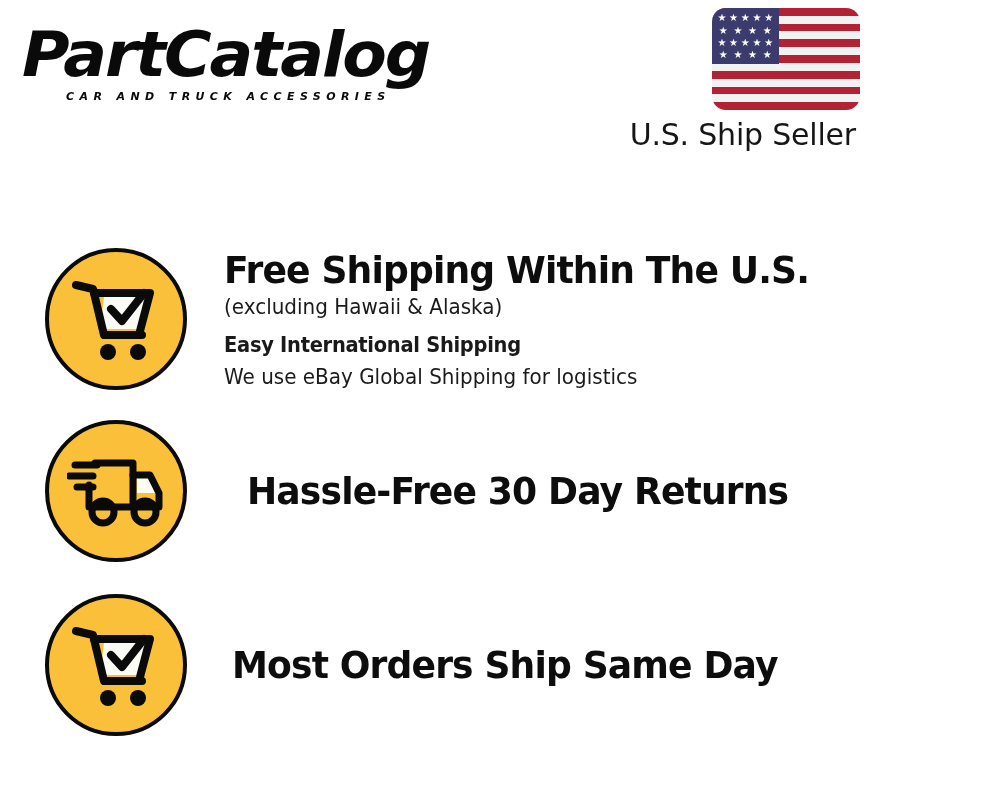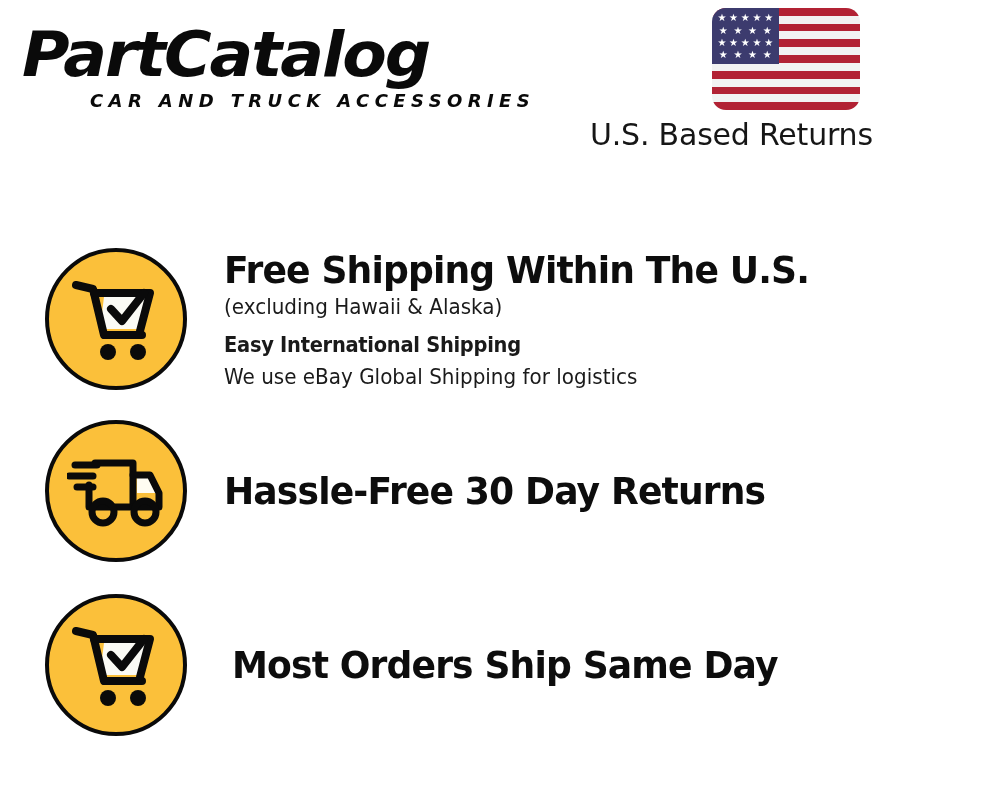--- a/index.html
+++ b/index.html
@@ -41,26 +41,26 @@
     letter-spacing: -2.0px;
     color: #0a0a0a;
     white-space: nowrap;
     transform: scaleX(1.03);
     transform-origin: left top;
   }
   #brand-tagline {
     font-family: "DejaVu Sans", sans-serif;
     font-weight: bold;
     font-style: italic;
-    font-size: 18px;
+    font-size: 11px;
     letter-spacing: 5.4px;
     color: #0a0a0a;
     white-space: nowrap;
     margin-top: 2px;
-    margin-left: 68px;
+    margin-left: 44px;
   }
 
   
   #seller-badge {
     position: absolute;
     right: 8px;
     top: 8px;
     width: 270px;
     text-align: right;
   }
@@ -115,21 +115,21 @@
 
   
   .feature-row {
     position: absolute;
     left: 0;
     width: 1000px;
     display: flex;
     align-items: flex-start;
   }
   #feature-row-0 { top: 248px; }
-  #feature-row-1 { top: 420px; }
+  #feature-row-1 { top: 420px; gap: 23px; }
   #feature-row-2 { top: 594px; gap: 8px; }
 
   .badge-circle {
     flex: 0 0 auto;
     margin-left: 45px;
     width: 142px;
     height: 142px;
     border-radius: 50%;
     background: #fbc03a;
     border: 4px solid #0a0a0a;
@@ -223,21 +223,21 @@
             <span class="star">★</span>
         </div>
         <div class="star-row" style="top:42px">
           <span class="star">★</span>
             <span class="star">★</span>
             <span class="star">★</span>
             <span class="star">★</span>
         </div>
       </div>
     </div>
-    <div id="seller-label">U.S. Based Returns</div>
+    <div id="seller-label">U.S. Ship Seller</div>
   </div>
 </div>
 
 <div class="feature-row" id="feature-row-0">
   <div class="badge-circle">
     <svg width="96" height="92" viewBox="0 0 96 92" aria-hidden="true">
       <polygon points="36,24 78,24 70,56 32,56" fill="#fbfbf5"></polygon>
       <path d="M8 12 L25 16 L36 62 L74 62" fill="none" stroke="#0a0a0a" stroke-width="8" stroke-linecap="round" stroke-linejoin="round"></path>
       <path d="M26 20 L82 20 L72 58" fill="none" stroke="#0a0a0a" stroke-width="8" stroke-linecap="round" stroke-linejoin="round"></path>
       <path d="M43 36 L54 48 L76 20" fill="none" stroke="#0a0a0a" stroke-width="8" stroke-linecap="round" stroke-linejoin="round"></path>

